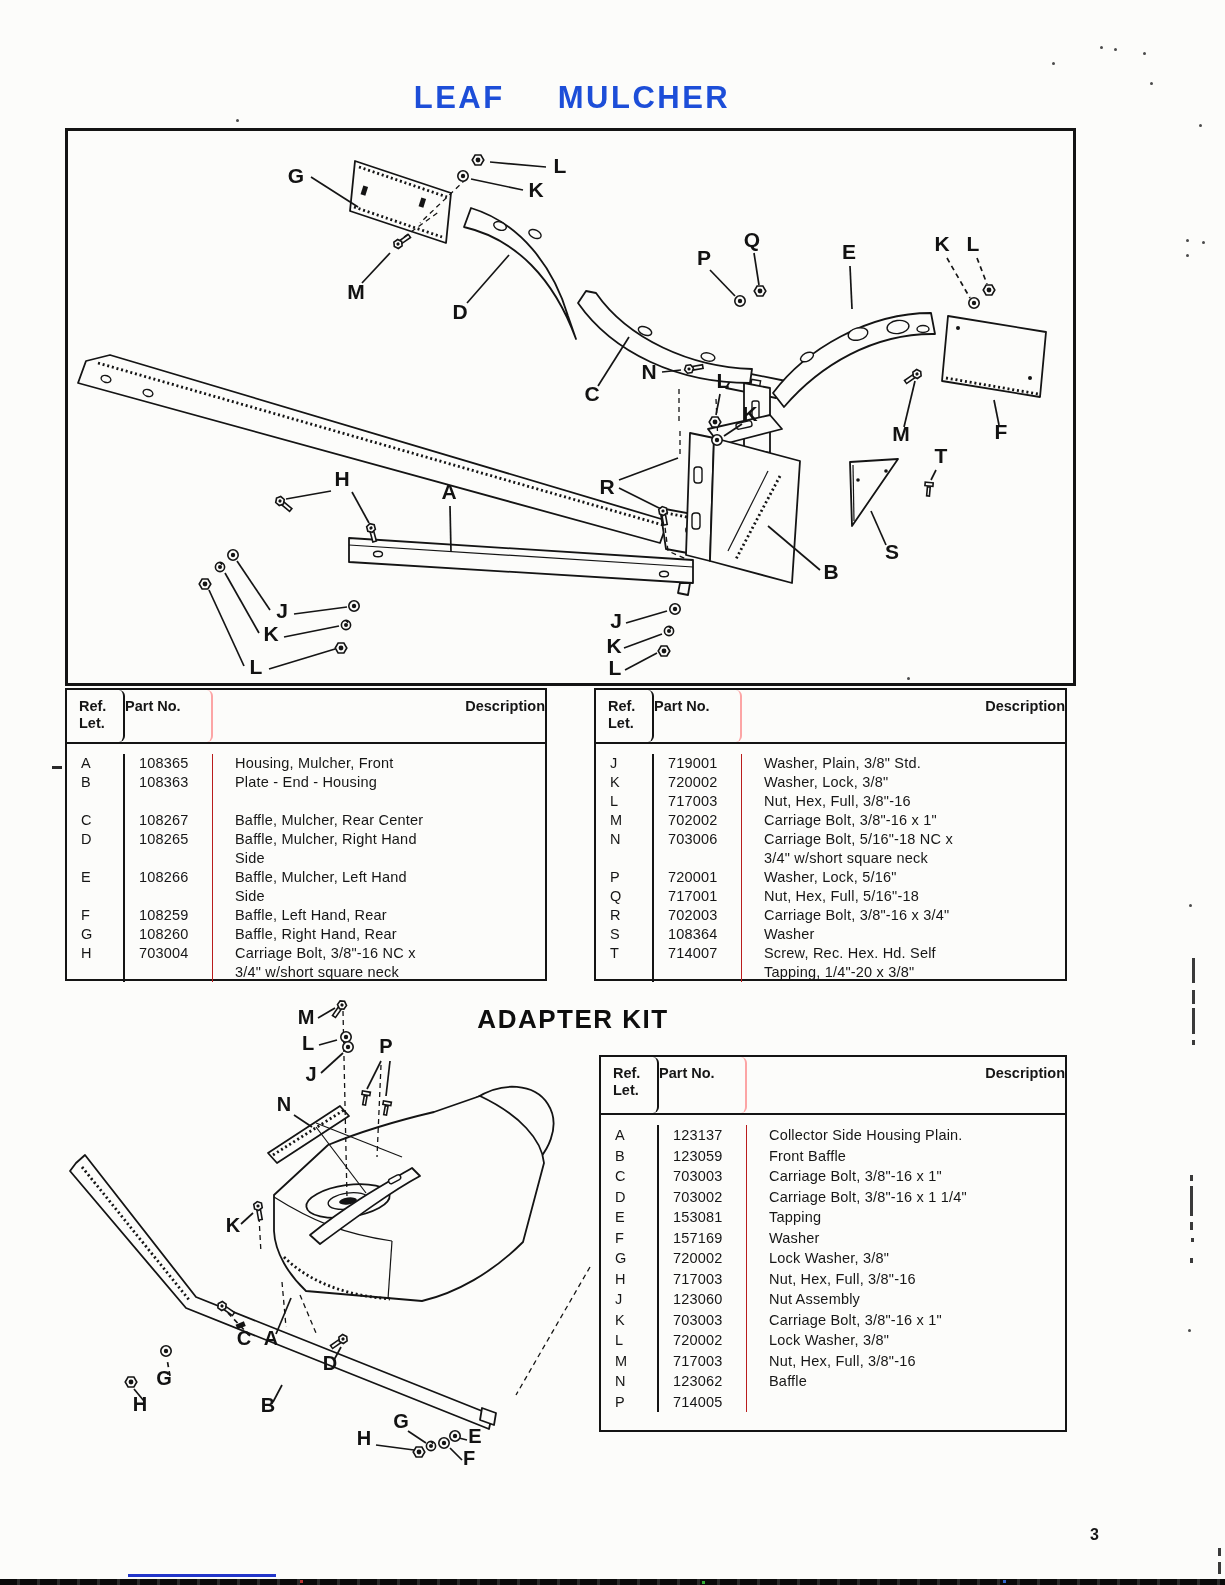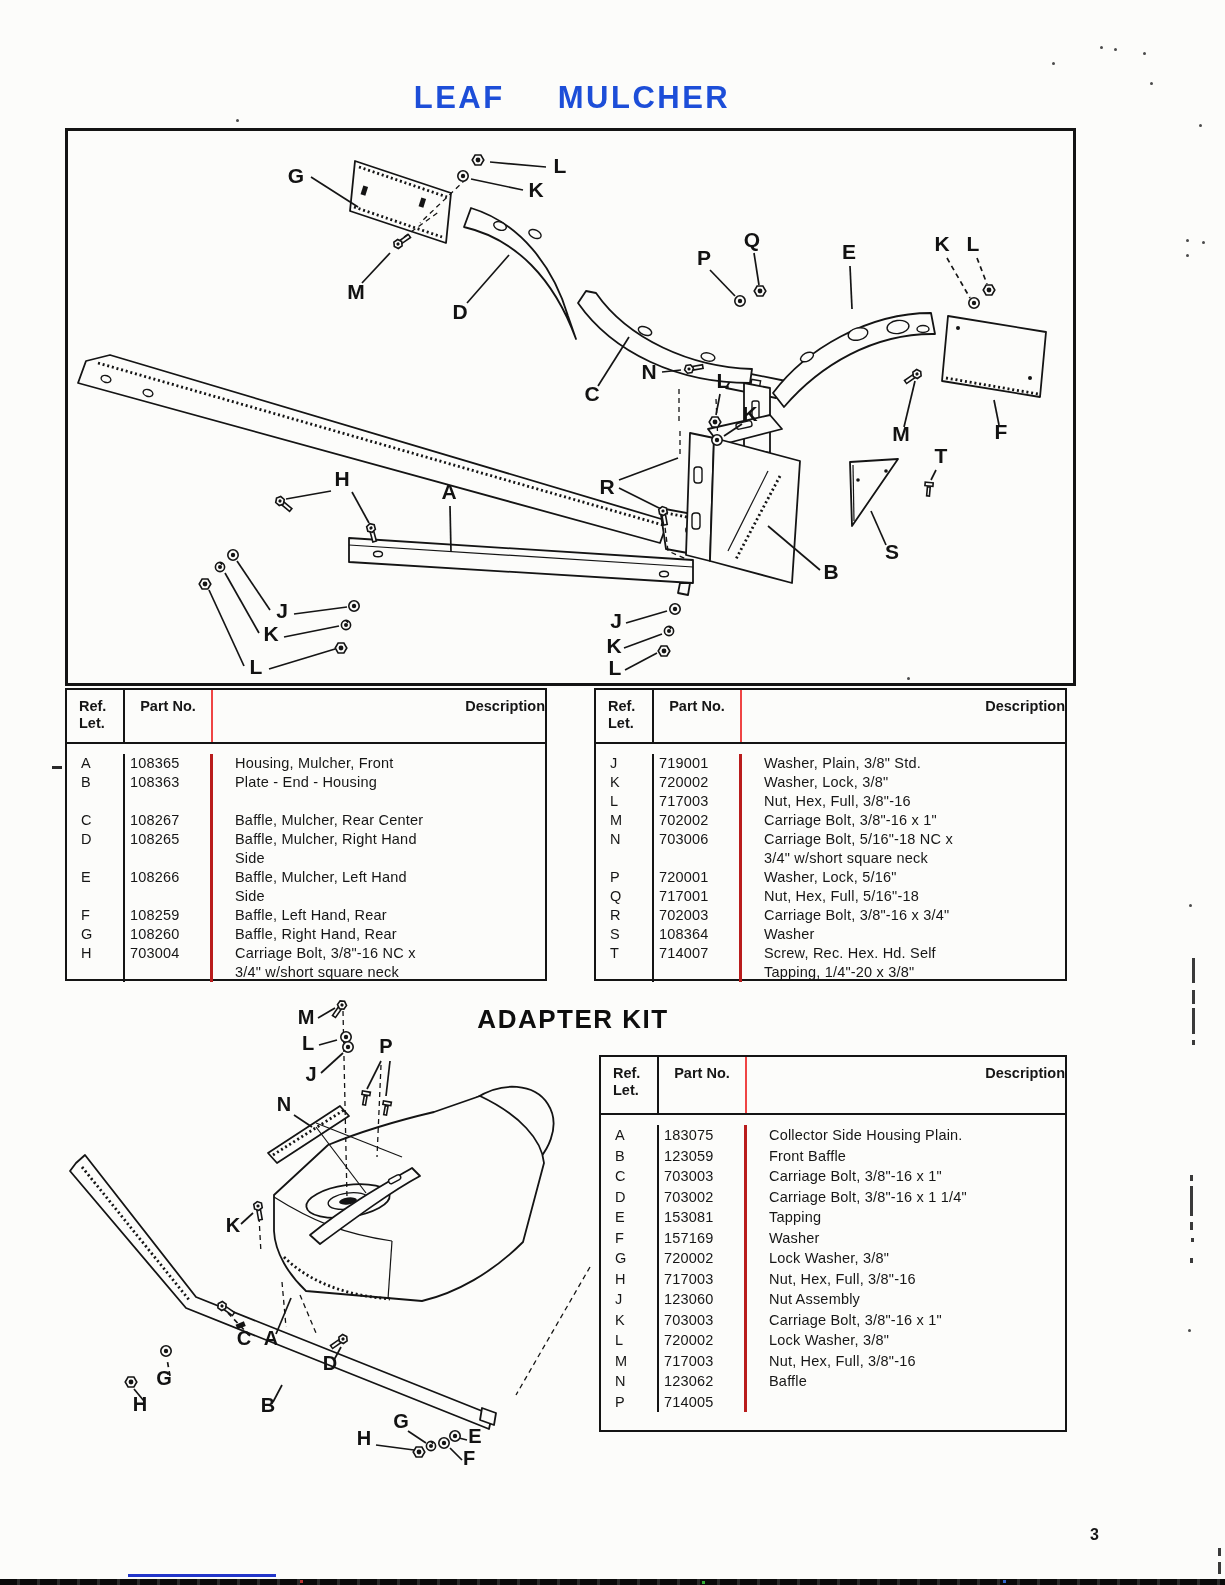--- a/index.html
+++ b/index.html
@@ -18,32 +18,32 @@
   }
   .diagram-frame{
     left:65px;top:128px;width:1005px;height:552px;border:3px solid #141414;box-sizing:content-box;background:#fcfcfa;
   }
   .page-number{left:1090px;top:1526px;width:30px;font-size:16px;font-weight:600;}
   
   .parts-table{border:2.5px solid #141414;background:#fcfcfa;box-sizing:border-box;}
   .pt-head{display:grid;grid-template-columns:58px 88px 1fr;border-bottom:2.5px solid #141414;}
   .pt-row{display:grid;grid-template-columns:58px 88px 1fr;}
   .pt-cell{white-space:pre-line;}
-  .pt-head .pt-cell{font-size:14.5px;font-weight:600;padding-top:8px;line-height:17px;}
+  .pt-head .pt-cell{font-size:14.5px;font-weight:600;padding-top:8px;line-height:17px;border-radius:6px;}
   .pt-head .c1{padding-left:12px;border-right:2px solid #141414;}
-  .pt-head .c2{text-align:center;border-right:2px solid #ef4444;}
+  .pt-head .c2{text-align:left;border-right:2px solid #fca5a5;}
   .pt-head .c3{text-align:right;}
   .mulcher .pt-head{height:54px;box-sizing:border-box;}
   .adapter-t .pt-head{height:58px;box-sizing:border-box;}
   .pt-body{padding-top:10px;}
   .pt-body .pt-cell{font-size:14.5px;font-weight:500;letter-spacing:.2px;}
   .mulcher .pt-body .pt-cell{line-height:19px;min-height:19px;}
   .adapter-t .pt-body .pt-cell{line-height:20.5px;min-height:20.5px;}
   .pt-body .c1{padding-left:14px;border-right:2px solid #141414;}
-  .pt-body .c2{padding-left:5px;border-right:3px solid #b91c1c;}
+  .pt-body .c2{padding-left:5px;border-right:1px solid #b91c1c;margin-left:9px;}
   .pt-body .c3{padding-left:22px;}
   .pt-body{position:relative;height:calc(100% - 58px);}
   
   svg text.co{font:800 21px "Liberation Sans",sans-serif;fill:#121212;text-anchor:middle;}
   svg.adapter-svg text.co{font-size:20px;}
   svg line.lead,svg path.lead{stroke:#151515;stroke-width:1.7;fill:none;}
   svg .dash{stroke-dasharray:5 4;}
   .part{fill:#fcfcfa;stroke:#141414;stroke-width:1.8;stroke-linejoin:round;}
   .thin{fill:none;stroke:#141414;stroke-width:1.2;}
   .hatch{fill:none;stroke:#141414;stroke-width:2.8;stroke-dasharray:2 2.8;}
@@ -585,21 +585,21 @@
 <div class="abs parts-table adapter-t" style="left:599px;top:1055px;width:468px;height:377px;">
   <div class="pt-head">
     <div class="pt-cell c1">Ref.
 Let.</div>
     <div class="pt-cell c2">Part No.</div>
     <div class="pt-cell c3">Description</div>
   </div>
   <div class="pt-body">
       <div class="pt-row">
         <div class="pt-cell c1">A</div>
-        <div class="pt-cell c2">183075</div>
+        <div class="pt-cell c2">123137</div>
         <div class="pt-cell c3">Collector Side Housing Plain.</div>
       </div>
       <div class="pt-row">
         <div class="pt-cell c1">B</div>
         <div class="pt-cell c2">123059</div>
         <div class="pt-cell c3">Front Baffle</div>
       </div>
       <div class="pt-row">
         <div class="pt-cell c1">C</div>
         <div class="pt-cell c2">703003</div>

